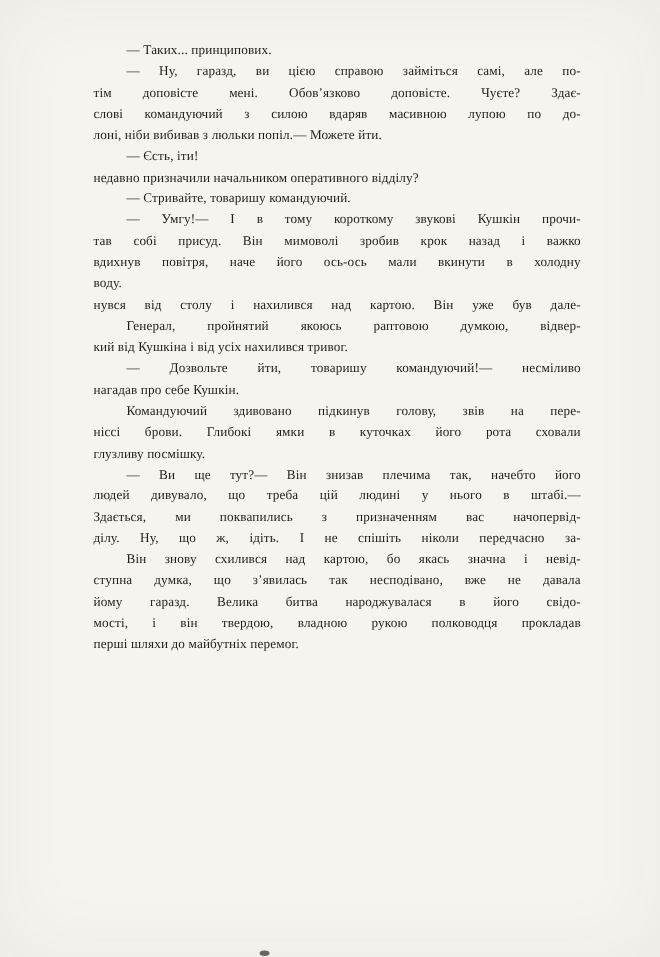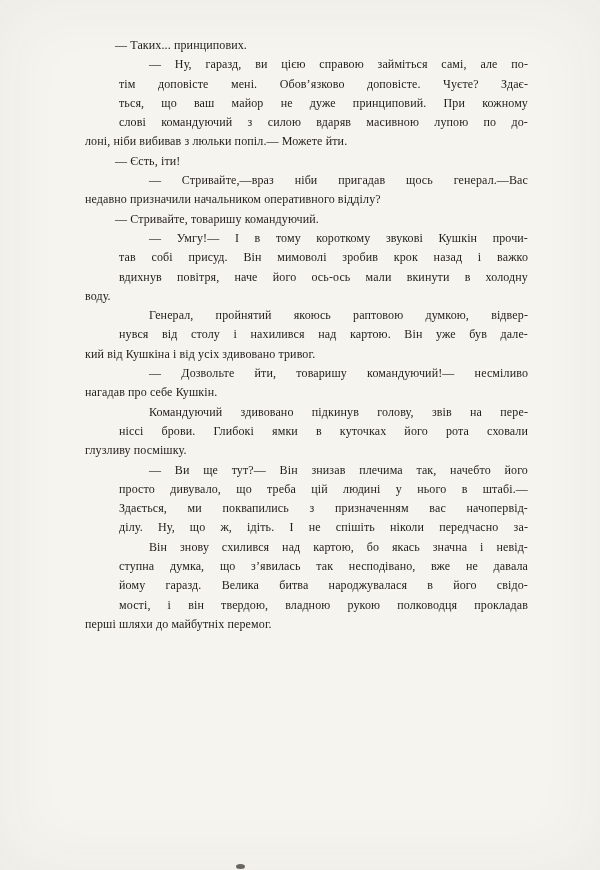--- a/index.html
+++ b/index.html
@@ -30,21 +30,20 @@
     padding: 0;
   }
   .line {
     display: block;
     min-height: 19.3px;
     text-align: left;
   }
   .line.just {
     text-align: justify;
     text-align-last: justify;
-    margin-left: 34px;
   }
   .line.first {
     text-indent: 30px;
   }
   .artifact {
     position: absolute;
     left: 236px;
     bottom: 1px;
     width: 9px;
     height: 5px;
@@ -56,57 +55,55 @@
 </head>
 <body>
 
 <div class="text-block" id="text-block">
     <p class="para">
       <span class="line first">— Таких... принципових.</span>
     </p>
     <p class="para">
       <span class="line first just">— Ну, гаразд, ви цією справою займіться самі, але по-</span>
       <span class="line just">тім доповісте мені. Обов’язково доповісте. Чуєте? Здає-</span>
-      <span class="line just">ться, що ваш майор не дуже принциповий. При кожному</span>
       <span class="line just">слові командуючий з силою вдаряв масивною лупою по до-</span>
       <span class="line">лоні, ніби вибивав з люльки попіл.— Можете йти.</span>
     </p>
     <p class="para">
       <span class="line first">— Єсть, іти!</span>
     </p>
     <p class="para">
-      <span class="line first just">— Стривайте,—враз ніби пригадав щось генерал.—Вас</span>
       <span class="line">недавно призначили начальником оперативного відділу?</span>
     </p>
     <p class="para">
       <span class="line first">— Стривайте, товаришу командуючий.</span>
     </p>
     <p class="para">
       <span class="line first just">— Умгу!— І в тому короткому звукові Кушкін прочи-</span>
       <span class="line just">тав собі присуд. Він мимоволі зробив крок назад і важко</span>
       <span class="line just">вдихнув повітря, наче його ось-ось мали вкинути в холодну</span>
       <span class="line">воду.</span>
     </p>
     <p class="para">
+      <span class="line just">нувся від столу і нахилився над картою. Він уже був дале-</span>
       <span class="line first just">Генерал, пройнятий якоюсь раптовою думкою, відвер-</span>
-      <span class="line just">нувся від столу і нахилився над картою. Він уже був дале-</span>
-      <span class="line">кий від Кушкіна і від усіх здивовано тривог.</span>
+      <span class="line">кий від Кушкіна і від усіх нахилився тривог.</span>
     </p>
     <p class="para">
       <span class="line first just">— Дозвольте йти, товаришу командуючий!— несміливо</span>
       <span class="line">нагадав про себе Кушкін.</span>
     </p>
     <p class="para">
       <span class="line first just">Командуючий здивовано підкинув голову, звів на пере-</span>
       <span class="line just">ніссі брови. Глибокі ямки в куточках його рота сховали</span>
       <span class="line">глузливу посмішку.</span>
     </p>
     <p class="para">
       <span class="line first just">— Ви ще тут?— Він знизав плечима так, начебто його</span>
-      <span class="line just">просто дивувало, що треба цій людині у нього в штабі.—</span>
+      <span class="line just">людей дивувало, що треба цій людині у нього в штабі.—</span>
       <span class="line just">Здається, ми поквапились з призначенням вас начопервід-</span>
       <span class="line just">ділу. Ну, що ж, ідіть. І не спішіть ніколи передчасно за-</span>
     </p>
     <p class="para">
       <span class="line first just">Він знову схилився над картою, бо якась значна і невід-</span>
       <span class="line just">ступна думка, що з’явилась так несподівано, вже не давала</span>
       <span class="line just">йому гаразд. Велика битва народжувалася в його свідо-</span>
       <span class="line just">мості, і він твердою, владною рукою полководця прокладав</span>
       <span class="line">перші шляхи до майбутніх перемог.</span>
     </p>

